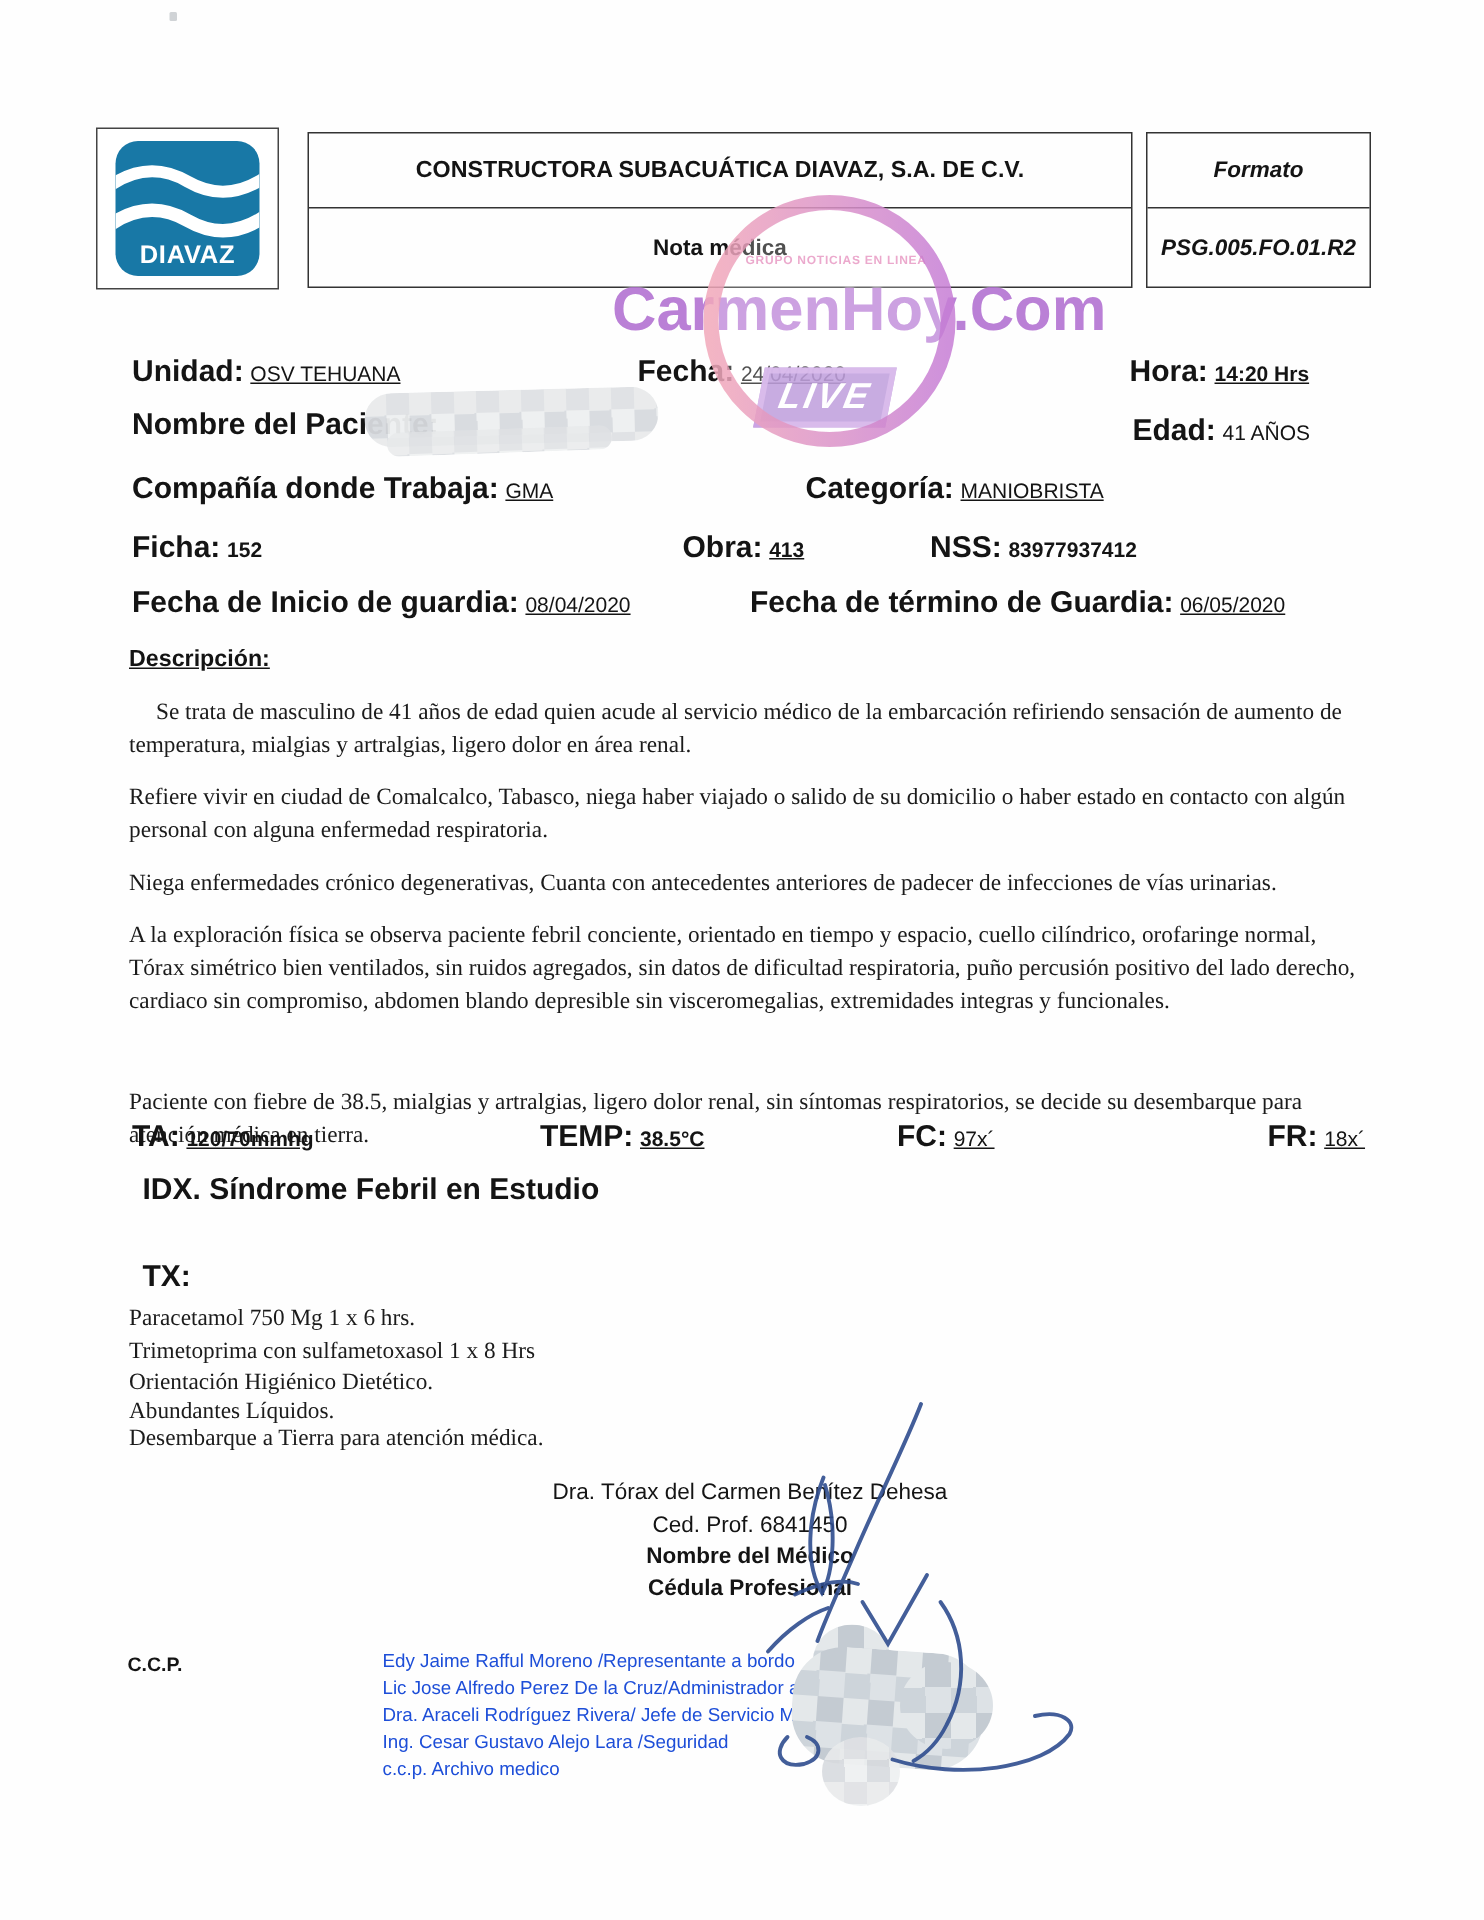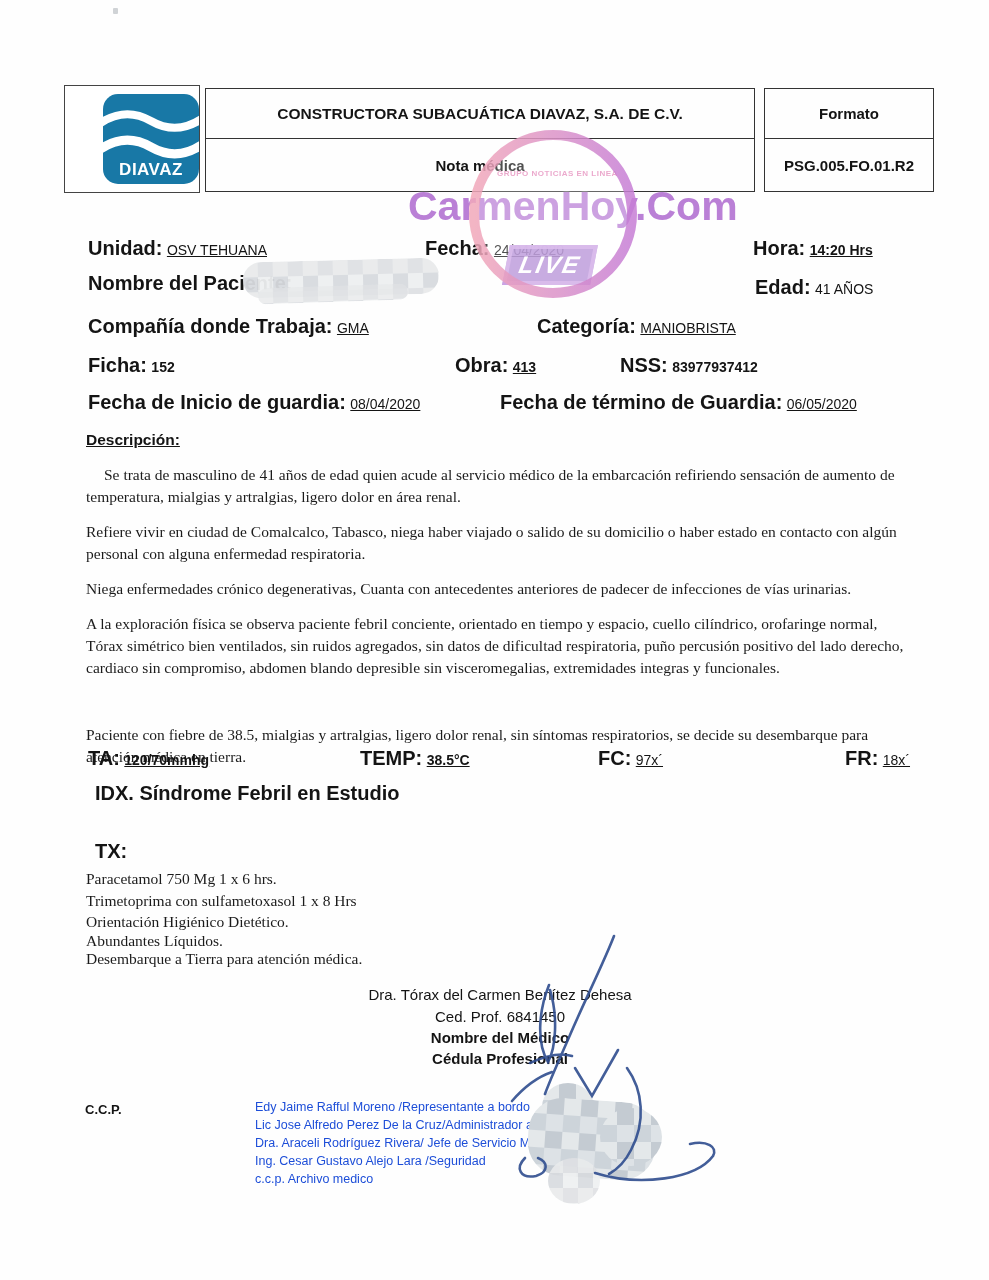--- a/index.html
+++ b/index.html
@@ -1,31 +1,31 @@
 <!DOCTYPE html>
 <html><head>
 <meta charset="utf-8">
 <style>
   * { margin:0; padding:0; box-sizing:border-box; }
   html,body { background:#ffffff; }
   body { font-family:"Liberation Sans", sans-serif; color:#141414; }
   .page { position:relative; width:989px; height:1280px; background:#fefefe; overflow:hidden; }
 
   
-  .logo-box { position:absolute; left:64px; top:85px; width:136px; height:108px;
-              border:1.5px solid #444; background:#fff; display:flex; align-items:center; justify-content:flex-end; }
+  .logo-box { position:absolute; left:64px; top:85px; width:122px; height:108px;
+              border:1.5px solid #444; background:#fff; display:flex; align-items:center; justify-content:center; }
   .logo-sq { position:relative; width:96px; height:90px; background:#1878a6; border-radius:15px; overflow:hidden; }
   .logo-sq svg { position:absolute; left:0; top:0; }
   .logo-word { position:absolute; left:0; right:0; bottom:4px; text-align:center;
                color:#fff; font-weight:bold; font-size:17px; letter-spacing:.5px; }
   .hdr-center { position:absolute; left:205px; top:88px; width:550px; height:104px; border:1.5px solid #333; }
   .hdr-center .row1 { height:50px; border-bottom:1.5px solid #333; display:flex; align-items:center; justify-content:center;
                       font-weight:bold; font-size:15.5px; }
   .hdr-center .row2 { height:52px; display:flex; align-items:center; justify-content:center; font-weight:bold; font-size:15px; }
-  .hdr-right { position:absolute; left:764px; top:88px; width:170px; height:104px; border:1.5px solid #333; }
+  .hdr-right { position:absolute; left:764px; top:88px; width:150px; height:104px; border:1.5px solid #333;font-style:italic; }
   .hdr-right .row1 { height:50px; border-bottom:1.5px solid #333; display:flex; align-items:center; justify-content:center;
                      font-weight:bold; font-size:15px; }
   .hdr-right .row2 { height:52px; display:flex; align-items:center; justify-content:center; font-weight:bold; font-size:15px; }
 
   
   .wm { position:absolute; left:0; top:0; width:989px; height:1280px; pointer-events:none; z-index:7; }
   .wm-small { position:absolute; left:497px; top:169px; font-size:8px; font-weight:bold; color:#e27fb4;
               letter-spacing:.5px; opacity:.9; }
   .wm-main { position:absolute; left:408px; top:183px; width:290px; font-size:41px; font-weight:bold;
              color:#b16fd1; letter-spacing:0; opacity:.88; white-space:nowrap;

